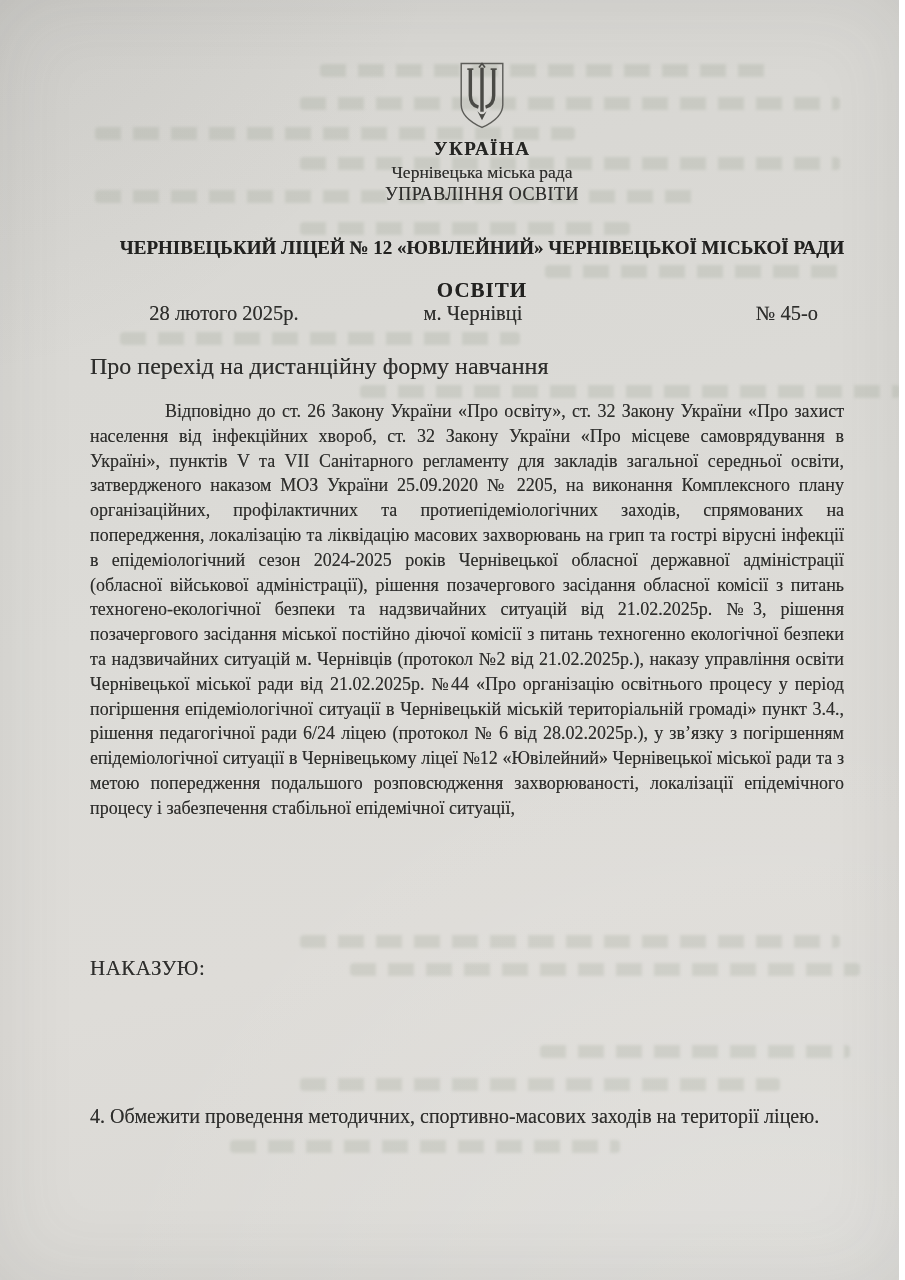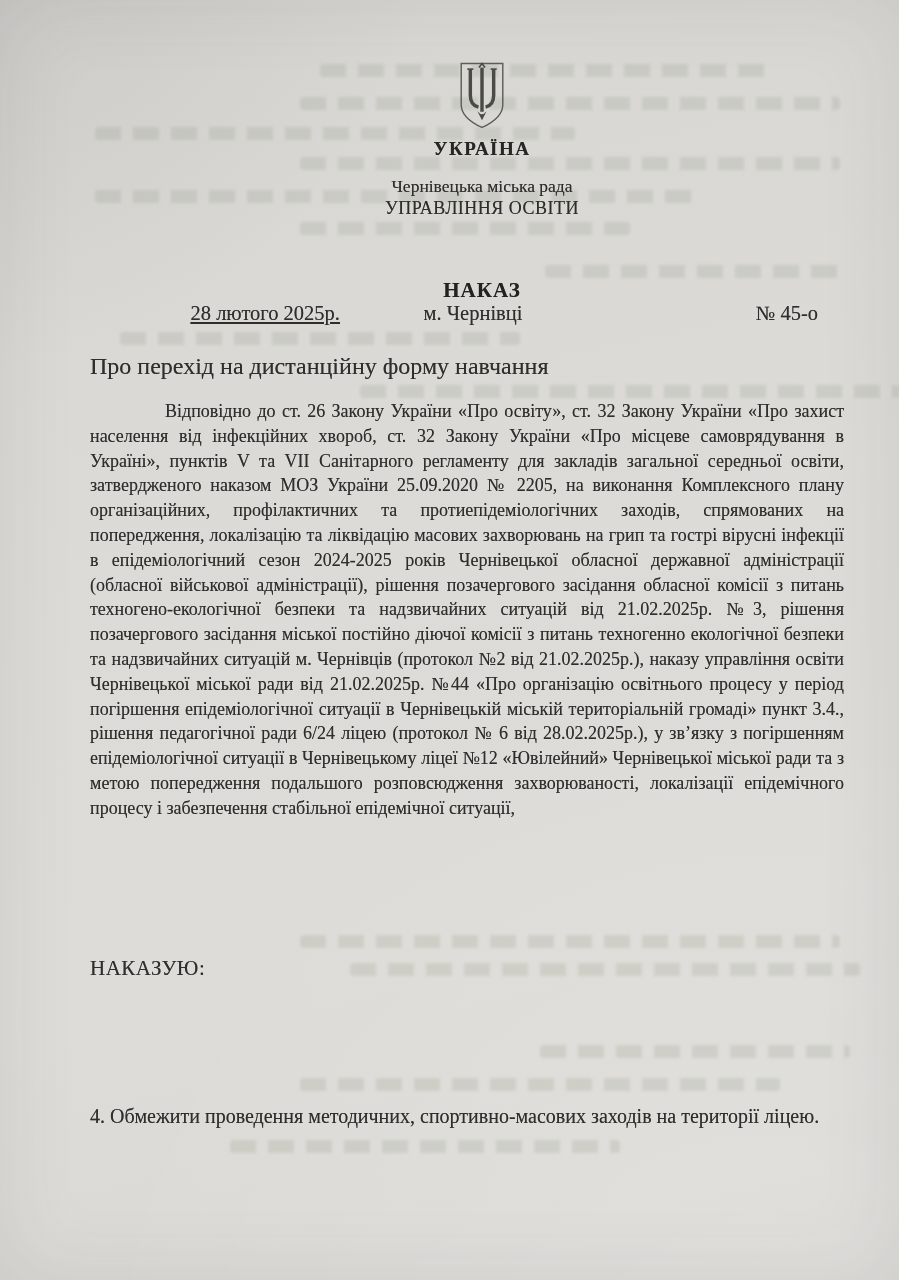--- a/index.html
+++ b/index.html
@@ -20,30 +20,30 @@
   .bleed {
     position: absolute; height: 13px; z-index: 0;
     background: repeating-linear-gradient(90deg, #7e8a74 0 26px, transparent 26px 38px);
     opacity: .17; filter: blur(1.7px); border-radius: 4px;
   }
   .layer { position: absolute; z-index: 1; }
 
   .header { left: 100px; width: 764px; top: 60px; text-align: center; }
   .emblem { display: block; margin: 0 auto; width: 52px; height: 71px; }
   .country { margin-top: 7px; font-weight: bold; font-size: 19px; letter-spacing: 1.5px; color: #262624; }
-  .council { margin-top: 16px; font-size: 17.5px; }
+  .council { margin-top: 2px; font-size: 17.5px; }
   .department { margin-top: 1px; font-size: 18px; letter-spacing: .5px; }
 
   .org-title { left: 100px; width: 764px; top: 237px; text-align: center;
                font-weight: bold; font-size: 19px; color: #222220; }
   .doc-type  { left: 100px; width: 764px; top: 278px; text-align: center;
                font-weight: bold; font-size: 21px; letter-spacing: 1px; color: #222220; }
 
   .meta-row  { left: 90px; width: 754px; top: 302px; display: flex; font-size: 20.5px; }
-  .meta-date   { width: 250px; text-align: right; padding-left: 18px; box-sizing: border-box; text-decoration: underline; }
+  .meta-date   { width: 250px; text-align: center; padding-left: 18px; box-sizing: border-box; }
   .meta-place  { flex: 1; text-align: center; padding-left: 12px; }
   .meta-number { width: 250px; text-align: right; padding-right: 26px; box-sizing: border-box; }
 
   .subject   { left: 90px; top: 353px; font-size: 24px; }
 
   .preamble  { left: 90px; width: 754px; top: 399px;
                font-size: 18px; line-height: 24.8px;
                text-align: justify; text-indent: 75px; }
 
   .resolution { left: 90px; top: 956px; font-size: 21px; letter-spacing: .5px; }
@@ -85,21 +85,22 @@
         <path d="M33.5 9 H39.5"></path>
         <path d="M22 7.5 L25 3.5 L28 7.5"></path>
       </g>
       <path d="M20.5 50.5 L25 59.5 L29.5 50.5 Q27 53.5 25 53.5 Q23 53.5 20.5 50.5 Z" fill="#4a4a46"></path>
     </svg>
     <div class="country">УКРАЇНА</div>
     <div class="council">Чернівецька міська рада</div>
     <div class="department">УПРАВЛІННЯ ОСВІТИ</div>
   </div>
 
-  <div class="layer doc-type">НАКАЗ</div>
+  <div class="layer org-title">ЧЕРНІВЕЦЬКИЙ ЛІЦЕЙ № 12 «ЮВІЛЕЙНИЙ» ЧЕРНІВЕЦЬКОЇ МІСЬКОЇ РАДИ</div>
+  <div class="layer doc-type">ОСВІТИ</div>
 
   <div class="layer meta-row">
     <div class="meta-date">28 лютого 2025р.</div>
     <div class="meta-place">м. Чернівці</div>
     <div class="meta-number">№ 45-о</div>
   </div>
 
   <div class="layer subject">Про перехід на дистанційну форму навчання</div>
   <div class="layer preamble">Відповідно до ст. 26 Закону України «Про освіту», ст. 32 Закону України «Про захист населення від інфекційних хвороб, ст. 32 Закону України «Про місцеве самоврядування в Україні», пунктів V та VII Санітарного регламенту для закладів загальної середньої освіти, затвердженого наказом МОЗ України 25.09.2020 № 2205, на виконання Комплексного плану організаційних, профілактичних та протиепідеміологічних заходів, спрямованих на попередження, локалізацію та ліквідацію масових захворювань на грип та гострі вірусні інфекції в епідеміологічний сезон 2024-2025 років Чернівецької обласної державної адміністрації (обласної військової адміністрації), рішення позачергового засідання обласної комісії з питань техногено-екологічної безпеки та надзвичайних ситуацій від 21.02.2025р. №3, рішення позачергового засідання міської постійно діючої комісії з питань техногенно екологічної безпеки та надзвичайних ситуацій м. Чернівців (протокол №2 від 21.02.2025р.), наказу управління освіти Чернівецької міської ради від 21.02.2025р. №44 «Про організацію освітнього процесу у період погіршення епідеміологічної ситуації в Чернівецькій міській територіальній громаді» пункт 3.4., рішення педагогічної ради 6/24 ліцею (протокол № 6 від 28.02.2025р.), у зв’язку з погіршенням епідеміологічної ситуації в Чернівецькому ліцеї №12 «Ювілейний» Чернівецької міської ради та з метою попередження подальшого розповсюдження захворюваності, локалізації епідемічного процесу і забезпечення стабільної епідемічної ситуації,</div>
   <div class="layer resolution">НАКАЗУЮ:</div>

